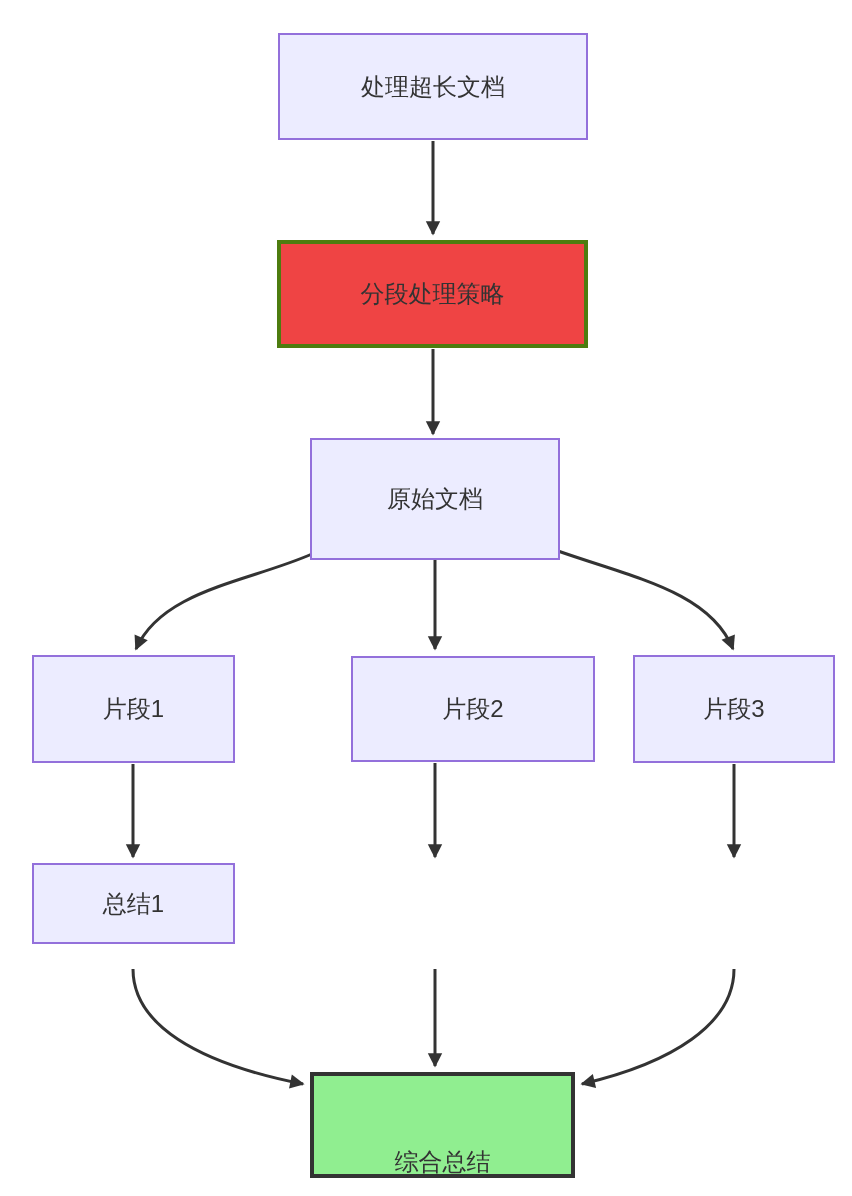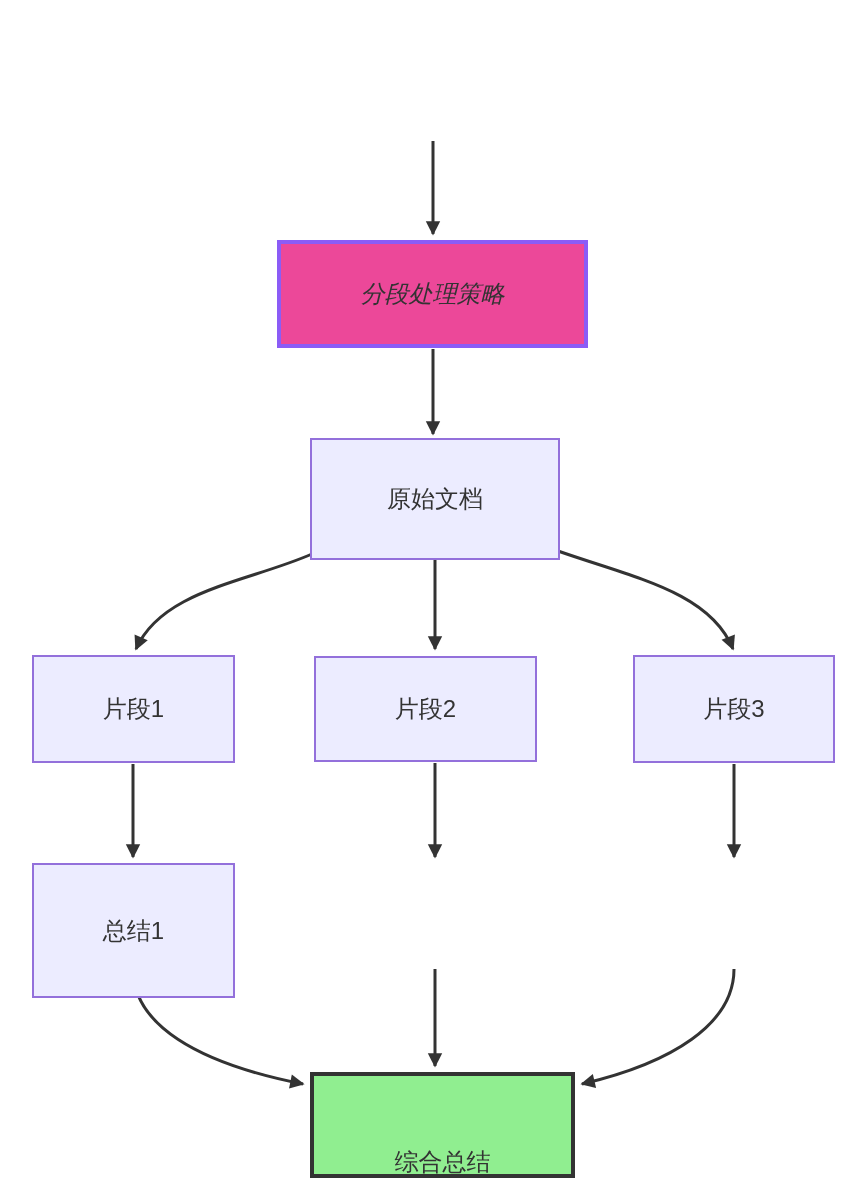--- a/index.html
+++ b/index.html
@@ -35,23 +35,22 @@
     justify-content: center;
     background: #ECECFF;
     border: 2px solid #9370DB;
     color: #333333;
     font-size: 24px;
     line-height: 1;
     text-align: center;
     white-space: nowrap;
   }
   .node.emphasis {
-    background: #ec4899;
-    border: 4px solid #8b5cf6;
-    font-style: italic;
+    background: #ef4444;
+    border: 4px solid #4d7c0f;
   }
   .node.result {
     background: #90EE90;
     border: 4px solid #333333;
     align-items: flex-end;
   }
 </style>
 </head>
 <body>
 
@@ -69,42 +68,45 @@
     <path class="edge" d="M435,554 L435,649" marker-end="url(#arrowhead)"></path>
     <path class="edge" d="M558,551 C635,578 710,592 733,649" marker-end="url(#arrowhead)"></path>
     <path class="edge" d="M133,764 L133,857" marker-end="url(#arrowhead)"></path>
     <path class="edge" d="M435,763 L435,857" marker-end="url(#arrowhead)"></path>
     <path class="edge" d="M734,764 L734,857" marker-end="url(#arrowhead)"></path>
     <path class="edge" d="M133,969 C133,1024 196,1063 303,1084" marker-end="url(#arrowhead)"></path>
     <path class="edge" d="M435,969 L435,1066" marker-end="url(#arrowhead)"></path>
     <path class="edge" d="M734,969 C734,1024 672,1063 582,1084" marker-end="url(#arrowhead)"></path>
   </svg>
 
+  <div class="node" style="left:278px; top:33px; width:310px; height:107px">
+    <span>处理超长文档</span>
+  </div>
 
   <div class="node emphasis" style="left:277px; top:240px; width:311px; height:108px">
     <span>分段处理策略</span>
   </div>
 
   <div class="node" style="left:310px; top:438px; width:250px; height:122px">
     <span>原始文档</span>
   </div>
 
   <div class="node" style="left:32px; top:655px; width:203px; height:108px">
     <span>片段1</span>
   </div>
 
-  <div class="node" style="left:314px; top:656px; width:223px; height:106px">
+  <div class="node" style="left:351px; top:656px; width:244px; height:106px">
     <span>片段2</span>
   </div>
 
   <div class="node" style="left:633px; top:655px; width:202px; height:108px">
     <span>片段3</span>
   </div>
 
-  <div class="node" style="left:32px; top:863px; width:203px; height:135px">
+  <div class="node" style="left:32px; top:863px; width:203px; height:81px">
     <span>总结1</span>
   </div>
 
 
 
   <div class="node result" style="left:310px; top:1072px; width:265px; height:106px">
     <span>综合总结</span>
   </div>
 
 </div>

